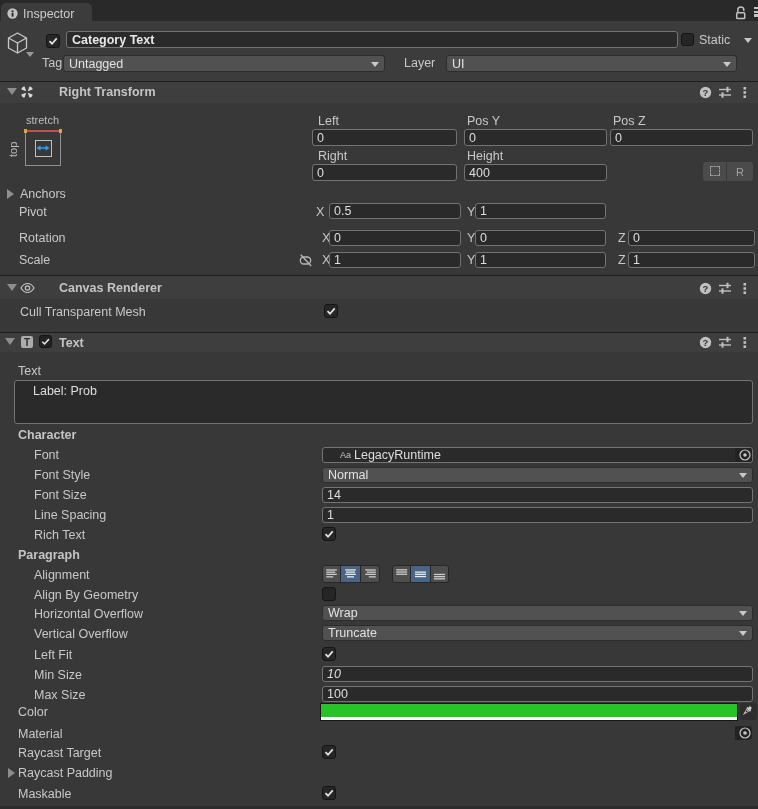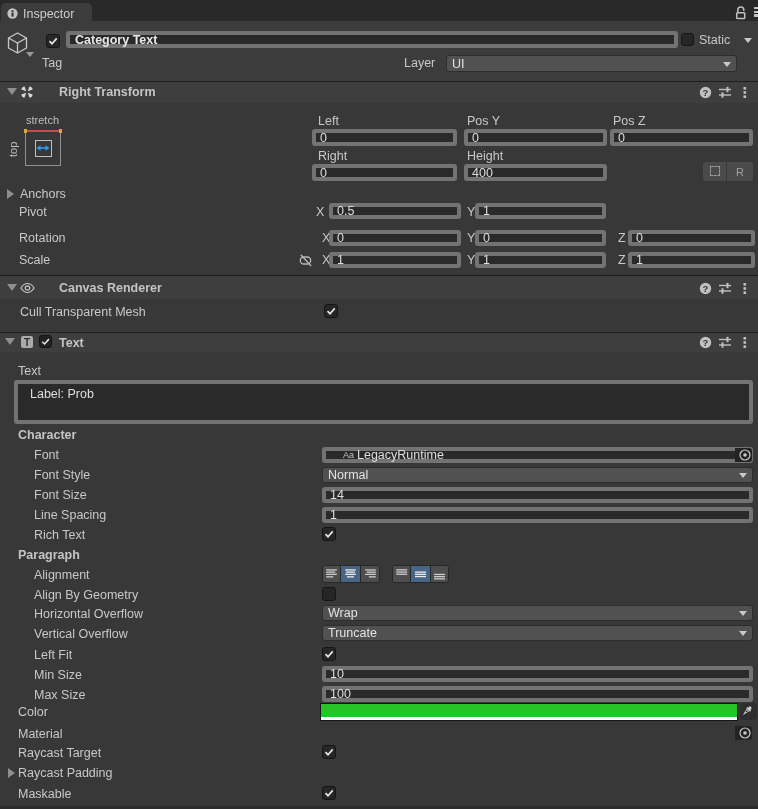--- a/index.html
+++ b/index.html
@@ -1,21 +1,21 @@
 <!DOCTYPE html>
 <html><head>
 <meta charset="utf-8">
 <style>
 html,body{margin:0;padding:0;background:#383838;}
 #root{position:relative;width:758px;height:809px;background:#383838;overflow:hidden;
   font-family:"Liberation Sans",sans-serif;font-size:12.5px;}
 .abs{position:absolute;}
 .lbl{position:absolute;font-size:12.5px;color:#c8c8c8;line-height:14px;white-space:nowrap;margin-top:-1px;}
 .bold{font-weight:bold;color:#c4c4c4;}
-.fld{position:absolute;background:#2a2a2a;border:4px solid #737373;border-radius:3px;
+.fld{position:absolute;background:#2a2a2a;border:1px solid #737373;border-radius:3px;
   box-sizing:border-box;font-size:12.5px;color:#dedede;padding-left:4px;display:flex;align-items:center;}
 .dd{position:absolute;background:#515151;border:1px solid #2d2d2d;border-radius:3px;
   box-sizing:border-box;font-size:12.5px;color:#e2e2e2;padding-left:5px;display:flex;align-items:center;}
 .dd:after{content:"";position:absolute;right:5px;top:50%;margin-top:-2px;
   border:4px solid transparent;border-top:5px solid #c9c9c9;}
 .cb{position:absolute;width:14px;height:14px;background:#262626;border:1px solid #151515;
   border-radius:3px;box-sizing:border-box;}
 .hdr{position:absolute;left:0;width:758px;background:#3e3e3e;}
 .sep{position:absolute;left:0;width:758px;height:2px;background:#1e1e1e;}
 .folddown{position:absolute;width:0;height:0;border-left:5px solid transparent;
@@ -57,20 +57,21 @@
     <path d="M2.5 6.2 L5 8.7 L9.7 3.4" fill="none" stroke="#e6e6e6" stroke-width="1.7"></path>
   </svg>
 </div>
 <div class="fld" style="left:66px;top:31px;width:612px;height:17px;padding-left:5px;">
   <span style="font-weight:bold;color:#e8e8e8;">Category Text</span>
     </div>
 <div class="cb" style="left:681px;top:33px;width:13px;height:13px;"></div>
 <div class="lbl" style="left:699px;top:34px;">Static</div>
 <div class="abs" style="left:744px;top:38px;width:0;height:0;border-left:4px solid transparent;border-right:4px solid transparent;border-top:5px solid #c8c8c8;"></div>
 <div class="lbl" style="left:42px;top:57px;">Tag</div>
+<div class="dd" style="left:63px;top:55px;width:322px;height:17px;">Untagged</div>
 <div class="lbl" style="left:404px;top:57px;">Layer</div>
 <div class="dd" style="left:446px;top:55px;width:291px;height:17px;">UI</div>
 
 <div class="sep" style="top:80.5px;"></div>
 <div class="hdr" style="top:82px;height:21px;"></div>
 <div class="folddown" style="left:7px;top:88px;"></div>
 <svg class="abs" style="left:20px;top:85px" width="14" height="14" viewBox="0 0 14 14">
   <g fill="#d8d8d8">
     <path d="M6.2 6.2 L1.4 4.6 A3.4 3.4 0 0 1 4.6 1.4 Z"></path>
     <path d="M7.8 6.2 L9.4 1.4 A3.4 3.4 0 0 1 12.6 4.6 Z"></path>
@@ -202,21 +203,21 @@
     <line x1="24.5" y1="7.3" x2="24.5" y2="12.7" stroke-width="2"></line>
   </g>
   <g fill="#c0c0c0">
     <rect x="45.5" y="2" width="2.6" height="2.6"></rect>
     <rect x="45.5" y="6.2" width="2.6" height="2.6"></rect>
     <rect x="45.5" y="10.4" width="2.6" height="2.6"></rect>
   </g>
 </svg>
 
 <div class="lbl" style="left:18px;top:365px;">Text</div>
-<div class="fld" style="left:14px;top:380px;width:739px;height:44px;align-items:flex-start;padding-top:3px;padding-left:12px;">Label: Prob</div>
+<div class="fld" style="left:14px;top:380px;width:739px;height:44px;align-items:flex-start;padding-top:3px;padding-left:18px;">Label: Prob</div>
 <div class="lbl bold" style="left:18px;top:429px;">Character</div>
 
 <div class="lbl" style="left:34px;top:449px;">Font</div>
 <div class="fld" style="left:322px;top:447px;width:431px;height:16px;padding-left:13px;">
   <span style="font-size:9px;color:#c0c0c0;margin-left:4px;">Aa</span>
   <span style="margin-left:3px;">LegacyRuntime</span>
 </div>
 <div class="abs" style="left:735px;top:448px;width:17px;height:14px;background:#232323;border-radius:0 3px 3px 0;"></div>
 <svg class="abs" style="left:738px;top:448px" width="14" height="14" viewBox="0 0 14 14">
   <circle cx="7" cy="7" r="5" fill="none" stroke="#c8c8c8" stroke-width="1.2"></circle>
@@ -305,21 +306,21 @@
 <div class="dd" style="left:322px;top:605px;width:431px;height:16px;">Wrap</div>
 <div class="lbl" style="left:34px;top:628px;">Vertical Overflow</div>
 <div class="dd" style="left:322px;top:625px;width:431px;height:16px;">Truncate</div>
 <div class="lbl" style="left:34px;top:649px;">Left Fit</div>
 <div class="cb" style="left:322px;top:647px;">
   <svg width="12" height="12" viewBox="0 0 12 12" style="position:absolute;left:0;top:0">
     <path d="M2.5 6.2 L5 8.7 L9.7 3.4" fill="none" stroke="#e6e6e6" stroke-width="1.7"></path>
   </svg>
 </div>
 <div class="lbl" style="left:34px;top:669px;">Min Size</div>
-<div class="fld" style="left:322px;top:666px;width:431px;height:16px;">10</div>
+<div class="fld" style="left:322px;top:666px;width:431px;height:16px;font-style:italic;">10</div>
 <div class="lbl" style="left:34px;top:689px;">Max Size</div>
 <div class="fld" style="left:322px;top:686px;width:431px;height:16px;">100</div>
 
 <div class="lbl" style="left:18px;top:706px;">Color</div>
 <div class="abs" style="left:320px;top:703px;width:418px;height:18px;background:#26c426;border:1px solid #161616;box-sizing:border-box;"></div>
 <div class="abs" style="left:321px;top:717px;width:416px;height:3px;background:#ffffff;"></div>
 <div class="abs" style="left:740px;top:703px;width:17px;height:17px;background:#2e2e2e;border-radius:3px;"></div>
 <svg class="abs" style="left:740px;top:705px" width="13" height="13" viewBox="0 0 13 13">
   <g transform="rotate(45 6.5 6.5)" fill="#cccccc">
     <circle cx="6.5" cy="1.7" r="1.7"></circle>

